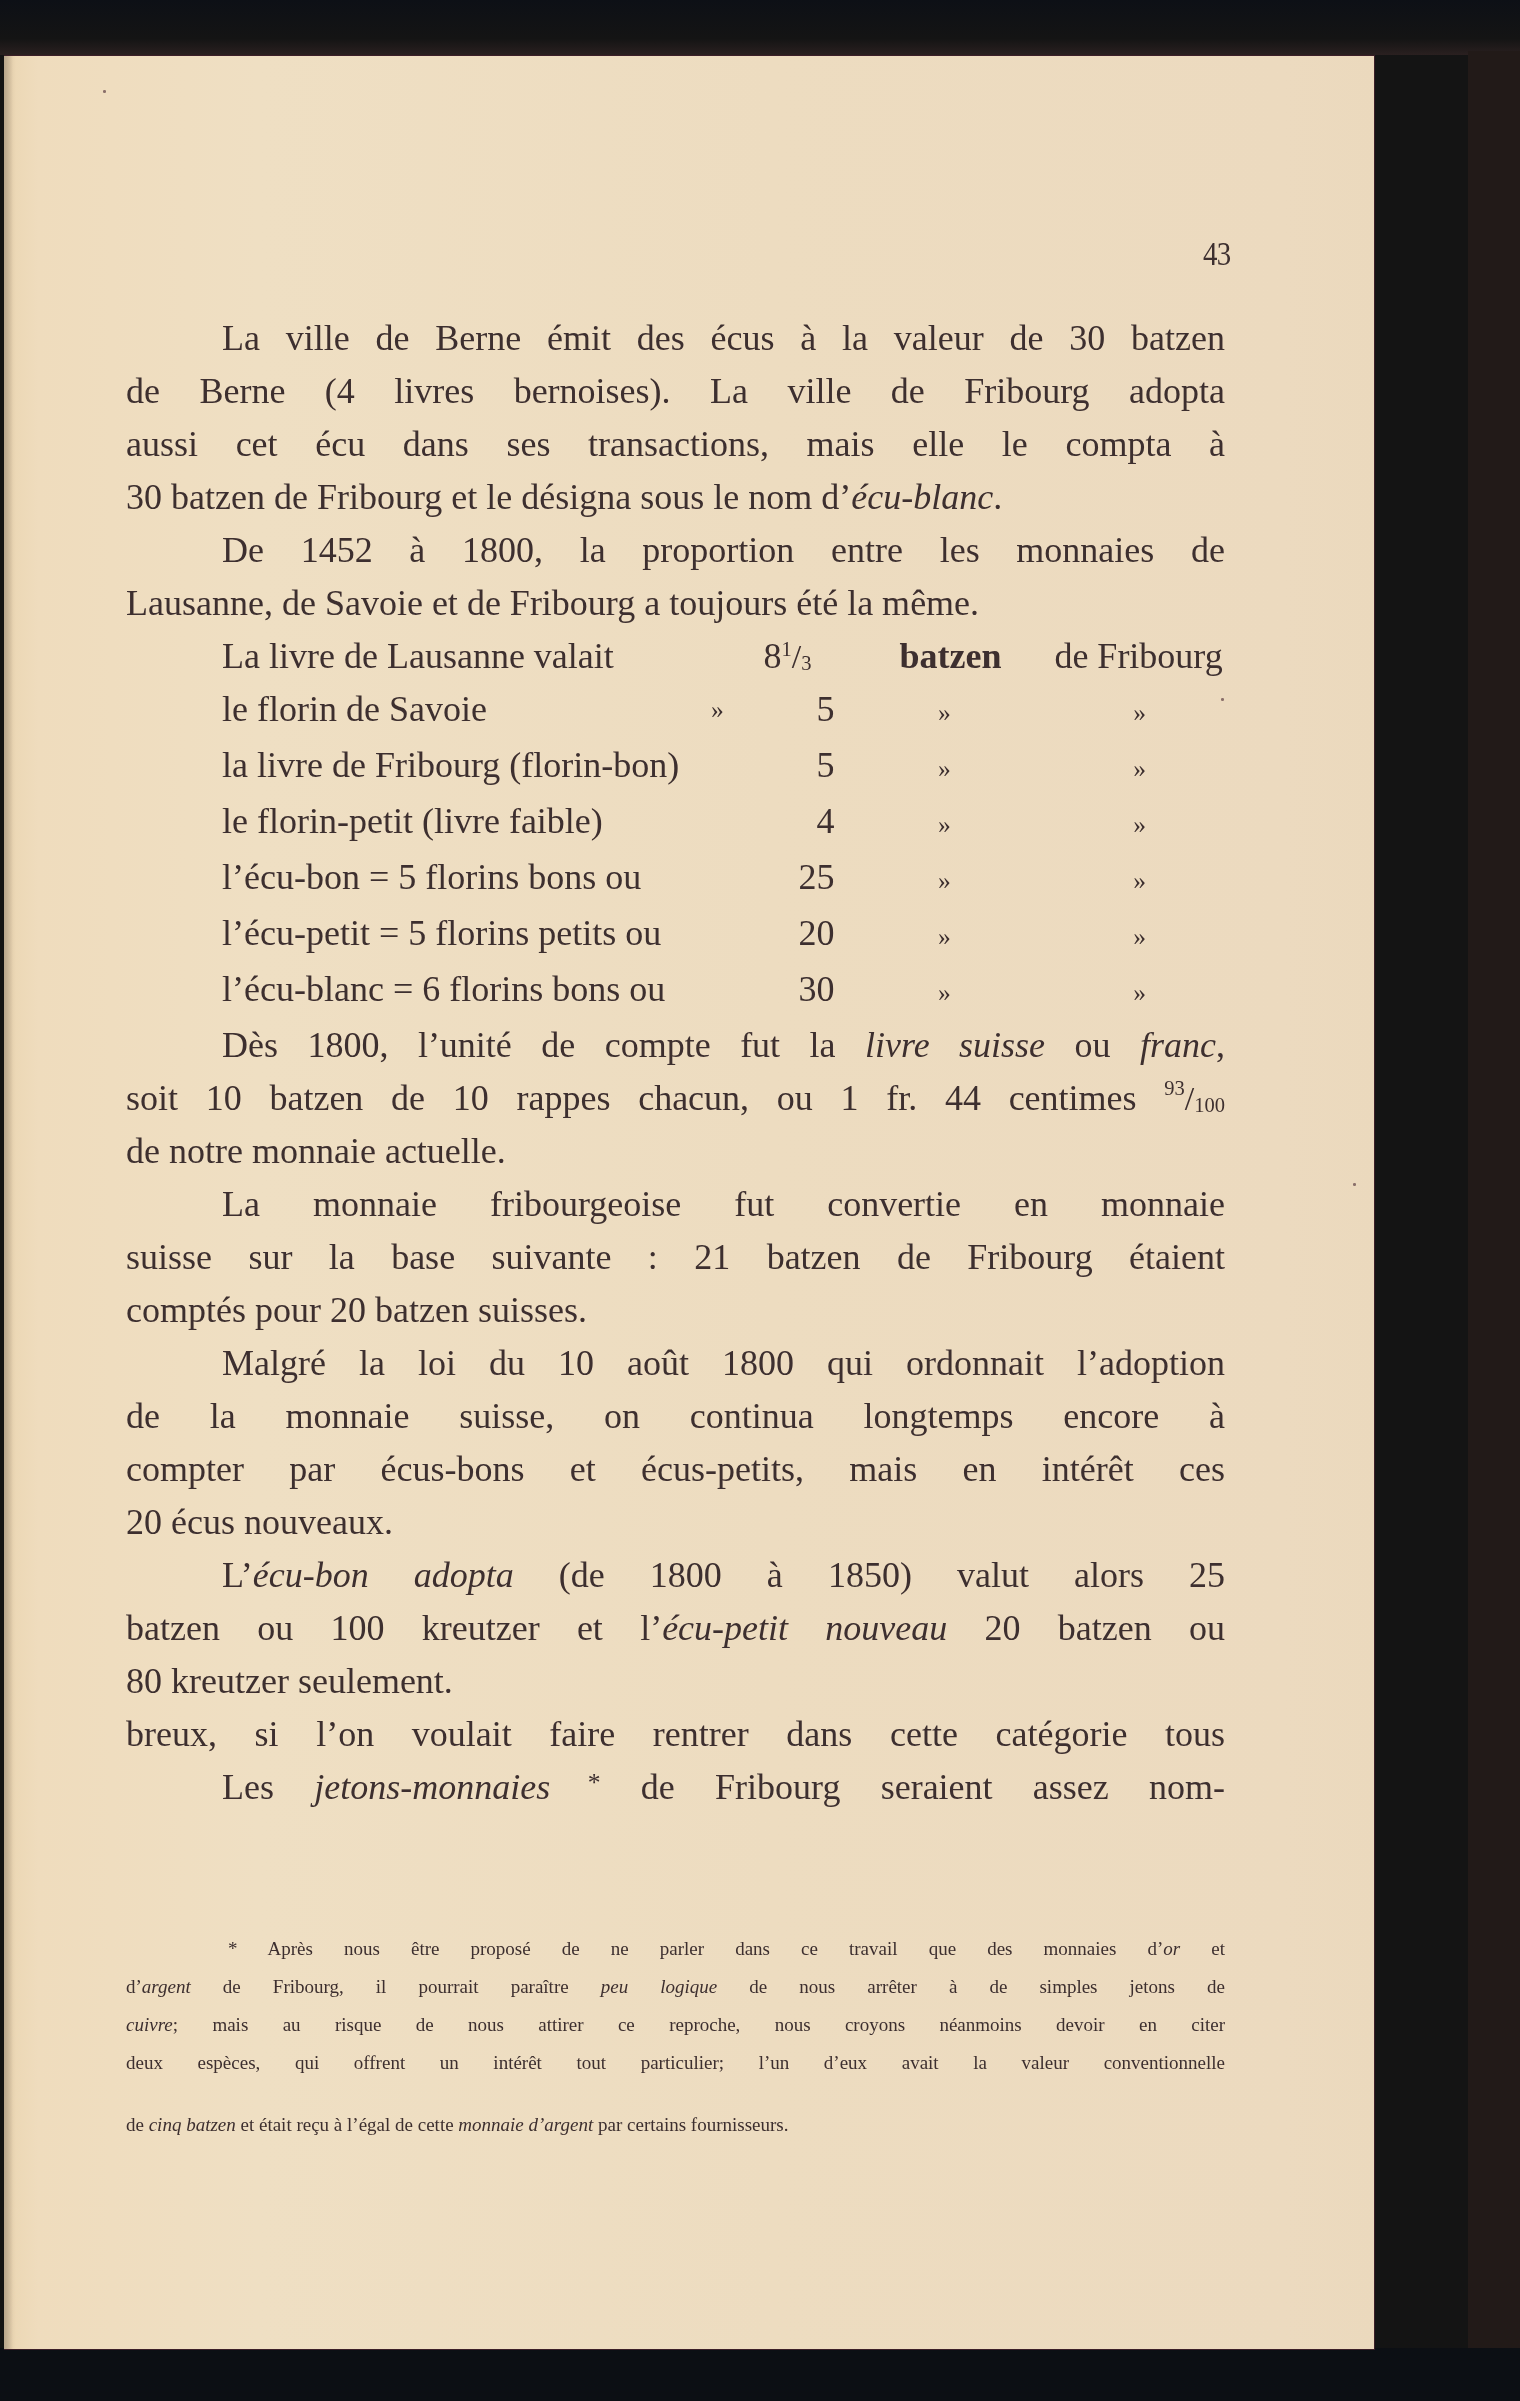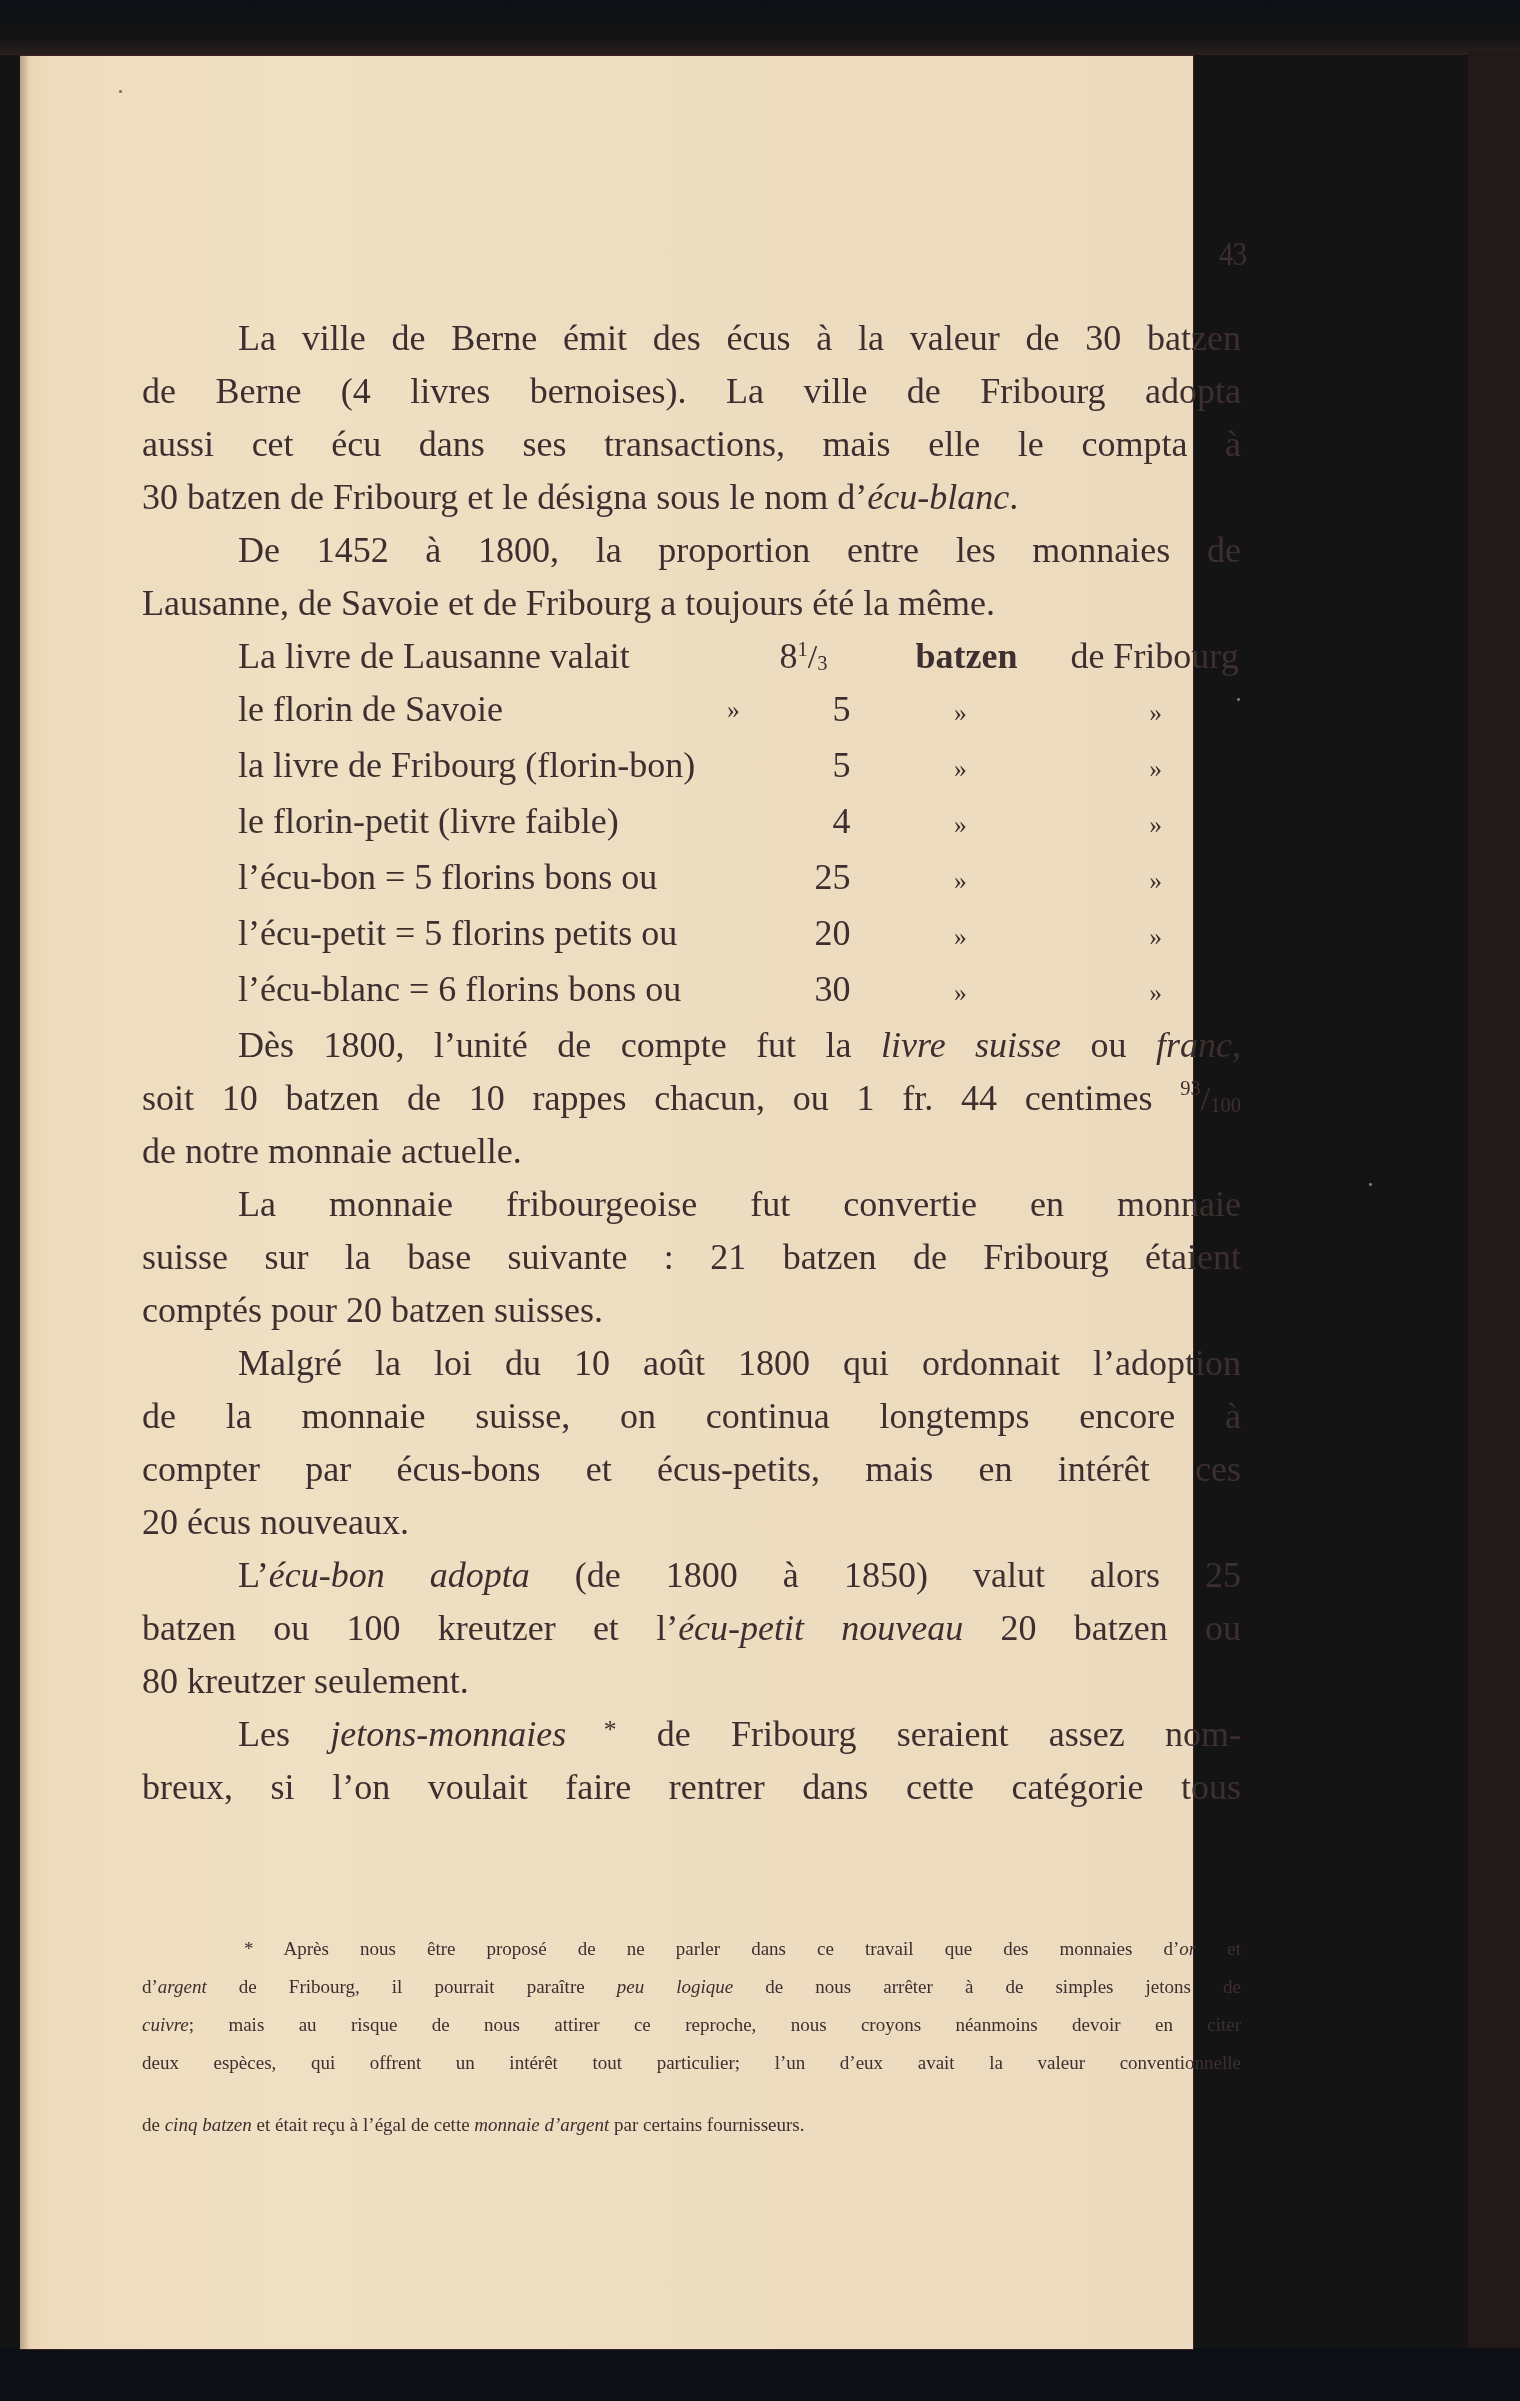--- a/index.html
+++ b/index.html
@@ -27,23 +27,23 @@
     background: #221a18;
   }
   .scan-bg-bottom {
     position: absolute;
     left: 0; top: 2348px;
     width: 1520px; height: 54px;
     background: #0c0f14;
   }
   .page {
     position: absolute;
-    left: 20px;
+    left: 4px;
     top: 55px;
-    width: 1174px;
+    width: 1371px;
     height: 2295px;
     background: linear-gradient(90deg, #d9c3a0 0px, #ecd8b6 12px, #efdcbd 34px, #efdfc3 256px, #eddcc0 768px, #ecdabf 1281px, #ead8bb 1465px);
     border-top: 1.7px solid #3c1f28;
     border-right: 1.7px solid #3c1f28;
     border-bottom: 1.7px solid #3c1f28;
     box-sizing: border-box;
   }
   .page::before {
     content: "";
     position: absolute;
@@ -232,22 +232,22 @@
       <span class="line last">20 écus nouveaux.</span>
     </p>
 
     <p class="para">
       <span class="line indent"><span>L’</span><span class="it">écu-bon adopta</span><span> (de 1800 à 1850) valut alors 25</span></span>
       <span class="line"><span>batzen ou 100 kreutzer et l’</span><span class="it">écu-petit nouveau</span><span> 20 batzen ou</span></span>
       <span class="line last">80 kreutzer seulement.</span>
     </p>
 
     <p class="para">
+      <span class="line">breux, si l’on voulait faire rentrer dans cette catégorie tous</span>
       <span class="line indent"><span>Les </span><span class="it">jetons-monnaies</span><span class="sup" style="font-size:25.6px;vertical-align:8.5px;"> *</span><span> de Fribourg seraient assez nom-</span></span>
-      <span class="line">breux, si l’on voulait faire rentrer dans cette catégorie tous</span>
     </p>
   </div>
 
   <div class="footnote">
     <span class="line first"><span>* Après nous être proposé de ne parler dans ce travail que des monnaies d’</span><span class="it">or</span><span> et</span></span>
     <span class="line"><span>d’</span><span class="it">argent</span><span> de Fribourg, il pourrait paraître </span><span class="it">peu logique</span><span> de nous arrêter à de simples jetons de</span></span>
     <span class="line"><span class="it">cuivre</span><span>; mais au risque de nous attirer ce reproche, nous croyons néanmoins devoir en citer</span></span>
     <span class="line">deux espèces, qui offrent un intérêt tout particulier; l’un d’eux avait la valeur conventionnelle</span>
     <span class="line last"><span>de </span><span class="it">cinq batzen</span><span> et était reçu à l’égal de cette </span><span class="it">monnaie d’argent</span><span> par certains fournisseurs.</span></span>
   </div>

